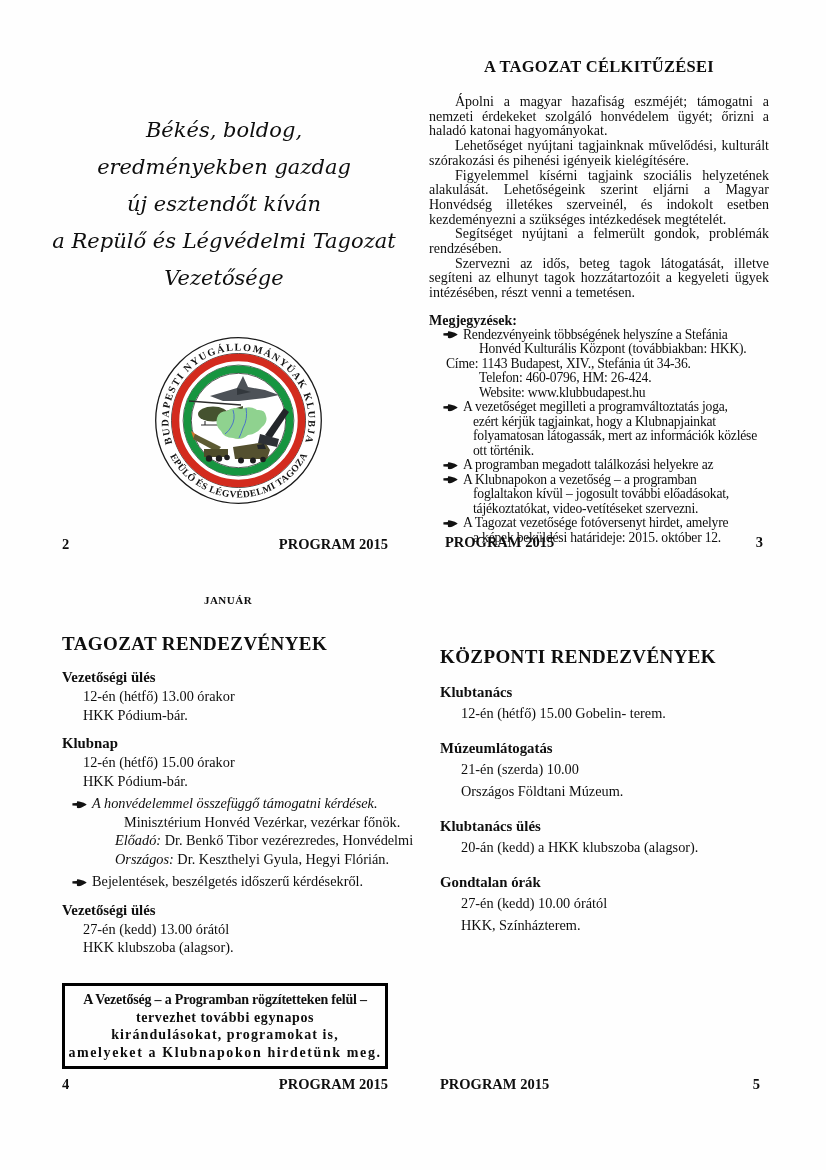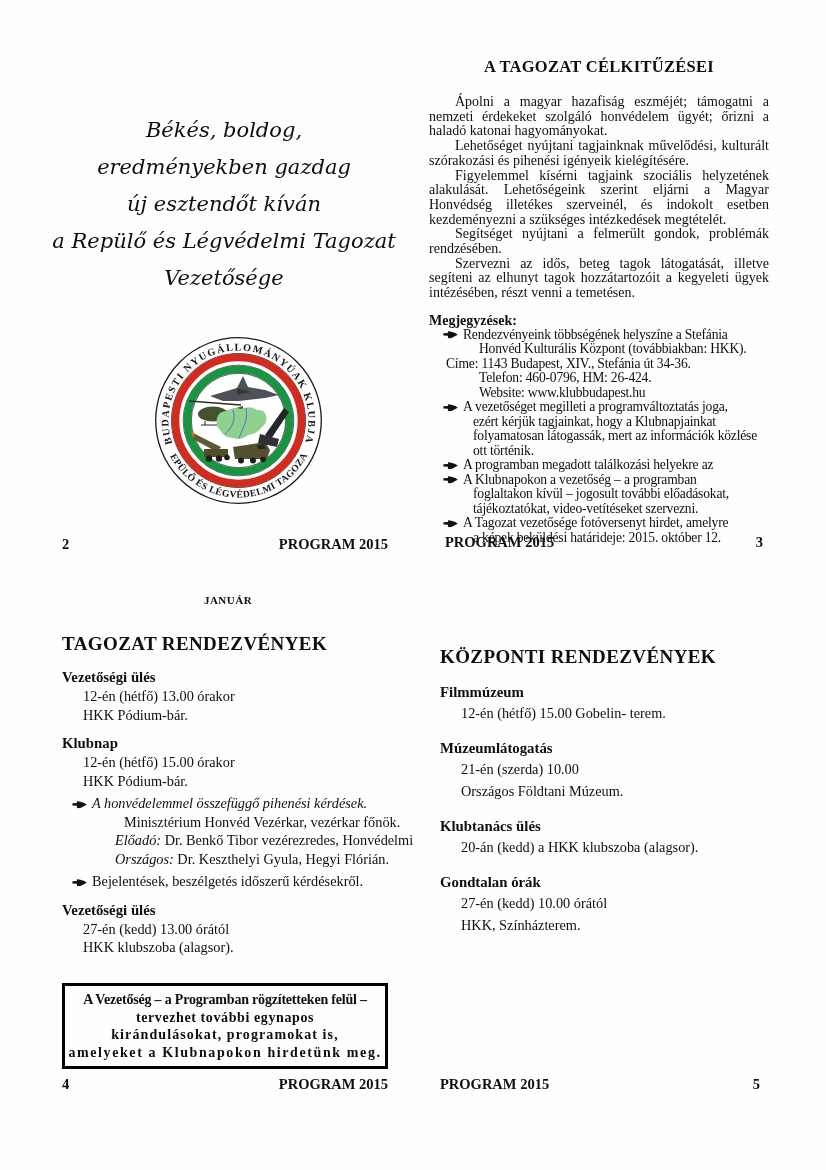--- a/index.html
+++ b/index.html
@@ -183,21 +183,21 @@
     <div class="section-title">TAGOZAT RENDEZVÉNYEK</div>
     <div id="ev4">
         <div class="ev-title">Vezetőségi ülés</div>
         <div class="tline lv-detail"><span class="b">12-én </span><span>(hétfő) 13.00 órakor</span></div>
         <div class="tline lv-detail"><span>HKK Pódium-bár.</span></div>
         <div class="ev-title">Klubnap</div>
         <div class="tline lv-detail"><span class="b">12-én </span><span>(hétfő) 15.00 órakor</span></div>
         <div class="tline lv-detail"><span>HKK Pódium-bár.</span></div>
         <div class="tline lv-bullet"><svg class="hand" viewBox="0 0 22 12" width="15" height="8.5" aria-hidden="true">
     <path d="M0.6 3.9 L7.2 3.4 L7.2 1.6 Q7.3 0.6 8.6 0.9 L12 1.7 Q18 2.8 21 5.3 Q21.7 5.9 20.8 6.5 L14 10.2 Q11 11.8 8.9 11.1 L7.8 10.7 Q7.2 10.4 7.2 9.6 L7.2 7.6 L0.6 7.1 Z" fill="#121212"></path>
-  </svg><span class="i">A honvédelemmel összefüggő pihenési kérdések.</span></div>
+  </svg><span class="i">A honvédelemmel összefüggő támogatni kérdések.</span></div>
         <div class="tline lv-sub2"><span>Minisztérium Honvéd Vezérkar, vezérkar főnök.</span></div>
         <div class="tline lv-sub1"><span class="i">Előadó:</span><span> Dr. Benkő Tibor vezérezredes, Honvédelmi</span></div>
         <div class="tline lv-sub1"><span class="i">Országos:</span><span> Dr. Keszthelyi Gyula, Hegyi Flórián.</span></div>
         <div class="tline lv-bullet"><svg class="hand" viewBox="0 0 22 12" width="15" height="8.5" aria-hidden="true">
     <path d="M0.6 3.9 L7.2 3.4 L7.2 1.6 Q7.3 0.6 8.6 0.9 L12 1.7 Q18 2.8 21 5.3 Q21.7 5.9 20.8 6.5 L14 10.2 Q11 11.8 8.9 11.1 L7.8 10.7 Q7.2 10.4 7.2 9.6 L7.2 7.6 L0.6 7.1 Z" fill="#121212"></path>
   </svg><span>Bejelentések, beszélgetés időszerű kérdésekről.</span></div>
         <div class="ev-title">Vezetőségi ülés</div>
         <div class="tline lv-detail"><span class="b">27-én </span><span>(kedd) 13.00 órától</span></div>
         <div class="tline lv-detail"><span>HKK klubszoba (alagsor).</span></div>
       </div>
@@ -206,21 +206,21 @@
   <div class="notice-box" id="boxlines">
       <div class="box-line ls0">A Vezetőség – a Programban rögzítetteken felül –</div>
       <div class="box-line ls1">tervezhet további egynapos</div>
       <div class="box-line ls2">kirándulásokat, programokat is,</div>
       <div class="box-line ls3">amelyeket a Klubnapokon hirdetünk meg.</div>
     </div>
 
   <section class="p5">
     <div class="section-title">KÖZPONTI RENDEZVÉNYEK</div>
     <div id="ev5">
-        <div class="ev-title">Filmmúzeum</div>
+        <div class="ev-title">Klubtanács</div>
         <div class="tline lv-detail"><span class="b">12-én </span><span>(hétfő) 15.00 Gobelin- terem.</span></div>
         <div class="ev-title">Múzeumlátogatás</div>
         <div class="tline lv-detail"><span class="b">21-én </span><span>(szerda) 10.00</span></div>
         <div class="tline lv-detail"><span>Országos Földtani Múzeum.</span></div>
         <div class="ev-title">Klubtanács ülés</div>
         <div class="tline lv-detail"><span class="b">20-án </span><span>(kedd) a HKK klubszoba (alagsor).</span></div>
         <div class="ev-title">Gondtalan órák</div>
         <div class="tline lv-detail"><span class="b">27-én </span><span>(kedd) 10.00 órától</span></div>
         <div class="tline lv-detail"><span>HKK, Színházterem.</span></div>
       </div>

